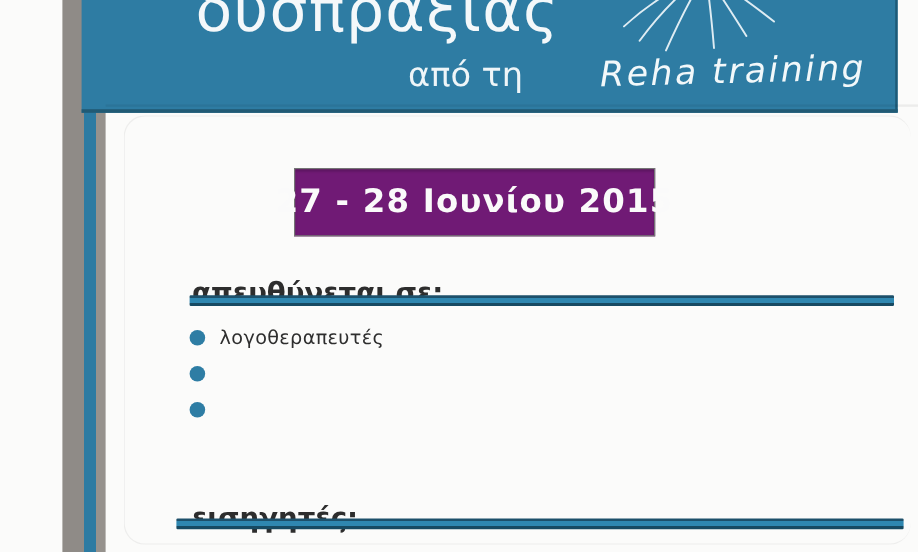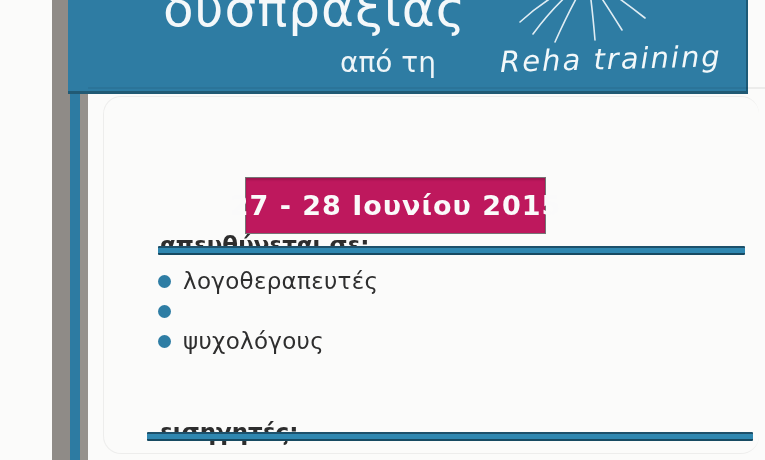--- a/index.html
+++ b/index.html
@@ -45,25 +45,25 @@
   .band-shadow{position:absolute;left:88px;top:87px;width:677px;height:2px;background:rgba(0,0,0,0.06);}
   .ghost-box{
     position:absolute;left:103px;top:96px;width:655px;height:356px;
     border:1px solid rgba(120,120,120,0.10);border-right:none;
     border-radius:18px;
   }
 
   
   .datebox{
     position:absolute;left:245px;top:140px;width:301px;height:57px;
-    background:#be185d;
+    background:#701a75;
     border:1px solid #757575;
     box-shadow:inset 0 2px 2px rgba(0,0,0,0.18);
     box-sizing:border-box;
-    display:flex;align-items:center;justify-content:center;margin-top:37px;
+    display:flex;align-items:center;justify-content:center;
   }
   .datebox span{
     color:#fafafa;font-size:27px;font-weight:bold;letter-spacing:1px;white-space:nowrap;
   }
 
   
   .heading{
     position:absolute;left:160px;
     font-size:23px;font-weight:bold;color:#2d2d2d;white-space:nowrap;
   }
@@ -78,21 +78,21 @@
   .d2{left:147px;top:432px;width:606px;}
 
   
   .blist{position:absolute;left:158px;top:266px;margin:0;padding:0;list-style:none;}
   .blist li{height:30px;display:flex;align-items:center;}
   .bullet{
     width:13px;height:13px;border-radius:50%;
     background:#2e7da4;margin-right:12px;flex:0 0 auto;
   }
   .blist li span.txt{
-    font-size:23px;color:#2e2e2e;white-space:nowrap;letter-spacing:0.3px;
+    font-size:16px;color:#2e2e2e;white-space:nowrap;letter-spacing:0.3px;
   }
 </style>
 </head>
 <body>
 
 <div class="scan">
 
   <div class="edge-gray"></div>
   <div class="edge-teal"></div>
   <div class="edge-gray2"></div>
@@ -125,20 +125,19 @@
   <ul class="blist">
     <li>
       <span class="bullet"></span>
       <span class="txt">λογοθεραπευτές</span>
     </li>
     <li>
       <span class="bullet"></span>
     </li>
     <li>
       <span class="bullet"></span>
-      <span class="txt">ψυχολόγους</span>
     </li>
   </ul>
 
   <h2 class="heading h-speakers">εισηγητές:</h2>
   <div class="divider d2"></div>
 
 </div>
 
 </body></html>

